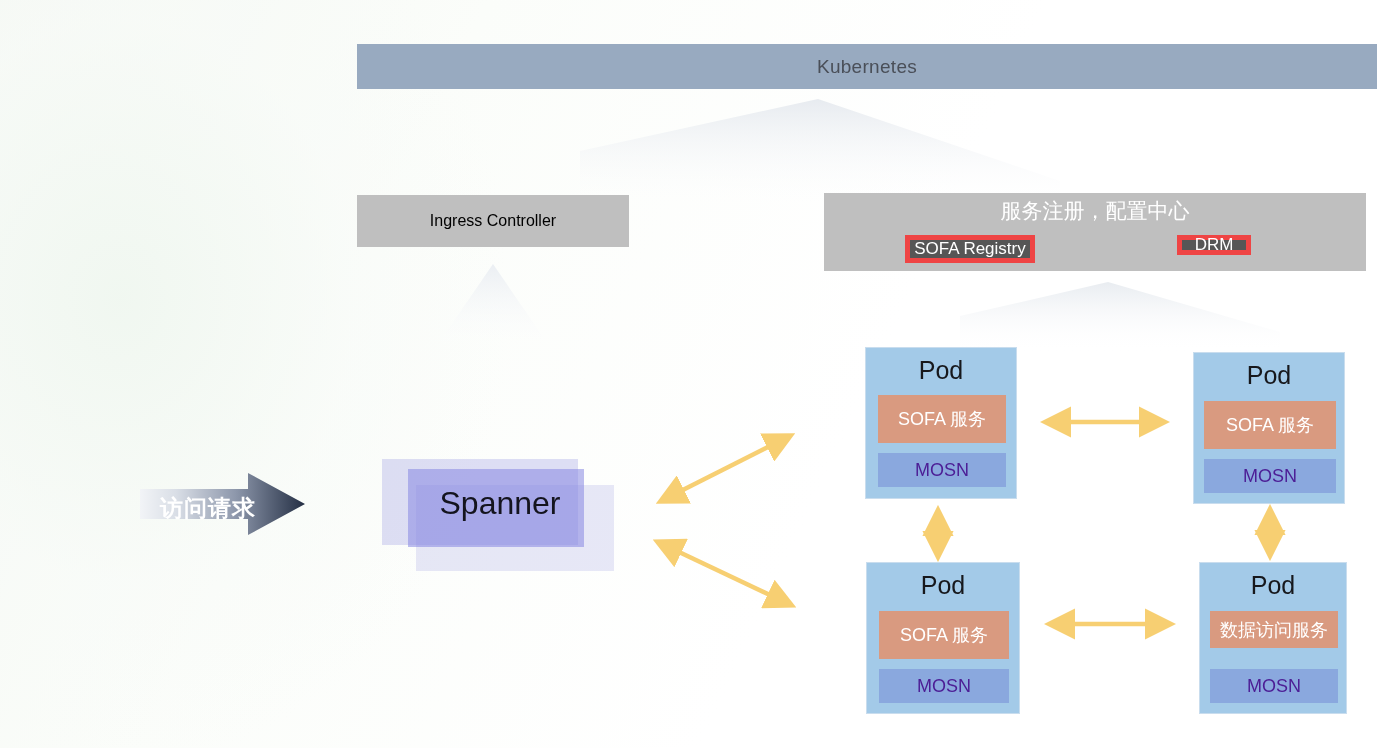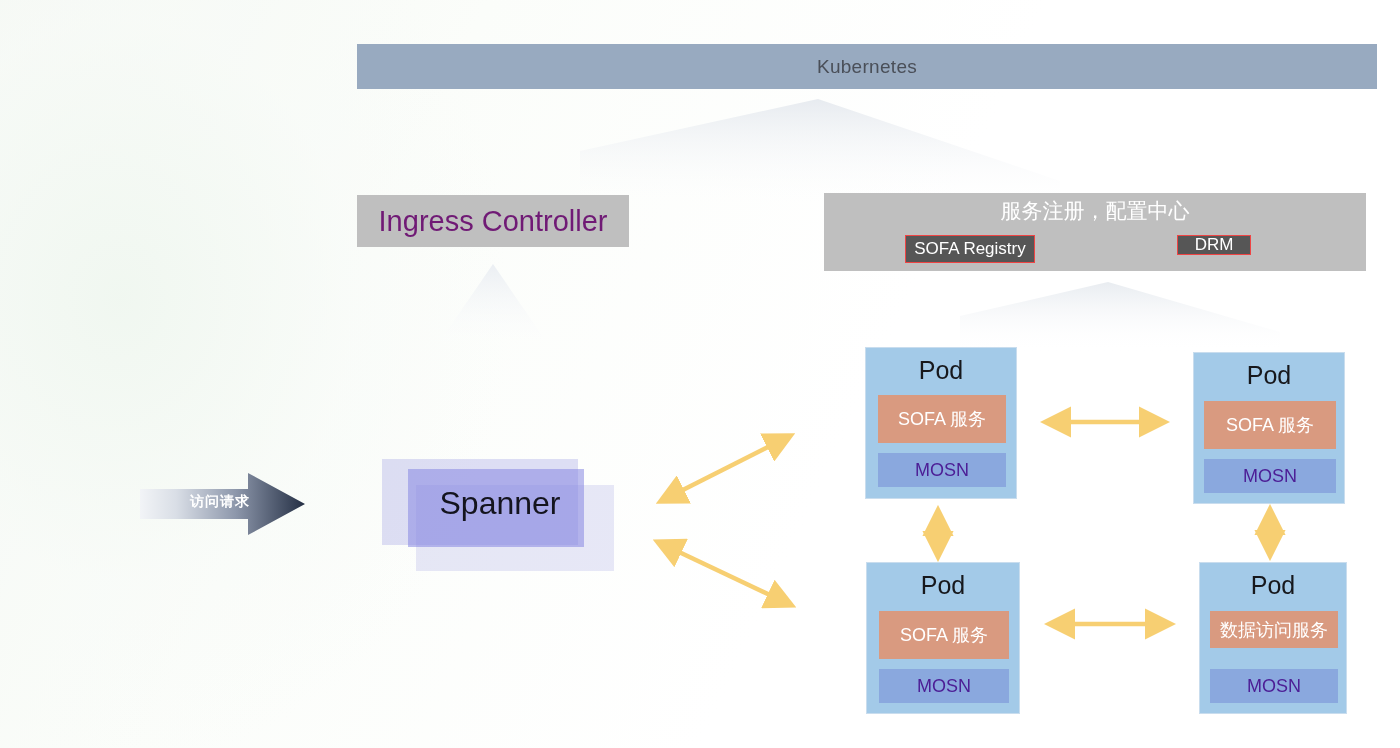--- a/index.html
+++ b/index.html
@@ -52,22 +52,22 @@
     align-items: center;
     justify-content: center;
   }
   .ingress-box {
     left: 357px;
     top: 195px;
     width: 272px;
     height: 52px;
   }
   .ingress-box .label {
-    color: #701a75;
-    font-size: 29px;
+    color: #000000;
+    font-size: 16px;
   }
   .registry-box {
     left: 788px;
     top: 193px;
     width: 542px;
     height: 78px;
     display: block;
     margin-left: 36px;
   }
   .registry-title {
@@ -76,21 +76,21 @@
     left: 0;
     right: 0;
     text-align: center;
     color: #ffffff;
     font-size: 21px;
     line-height: 36px;
   }
   .pill {
     position: absolute;
     background: #565656;
-    border: 1px solid #ef4444;
+    border: 5px solid #ef4444;
     color: #ffffff;
     display: flex;
     align-items: center;
     justify-content: center;
     font-size: 17px;
     box-sizing: border-box;
   }
   .pill-registry { left: 81px; top: 42px; width: 130px; height: 28px; }
   .pill-drm { left: 353px; top: 42px; width: 74px; height: 20px; }
 
@@ -108,23 +108,23 @@
     font-size: 32px;
   }
 
   
   .req-arrow { position: absolute; left: 140px; top: 473px; }
   .req-arrow .txt {
     position: absolute;
     left: 20px;
     top: 20px;
     width: 120px;
-    text-align: center;
-    color: #ffffff;
-    font-size: 14px;
+    text-align: left;
+    color: #ffffff;
+    font-size: 23px;
     font-weight: bold;
     letter-spacing: 1px;
   }
 
   
   .pod {
     position: absolute;
     background: #a3cae8;
     border: 1px solid #c9ddee;
     box-sizing: border-box;

